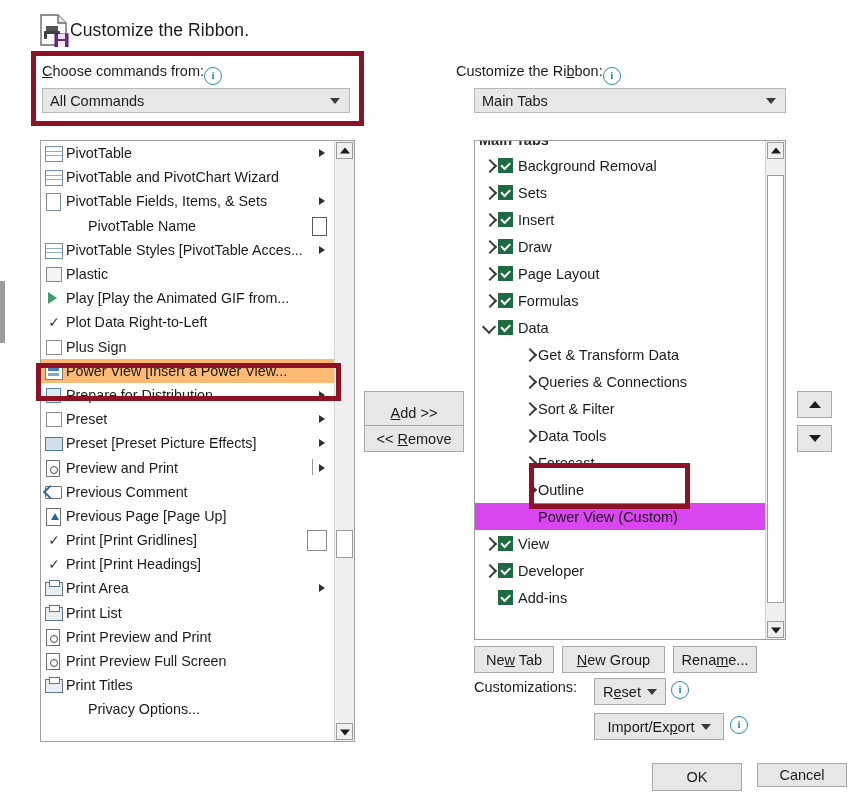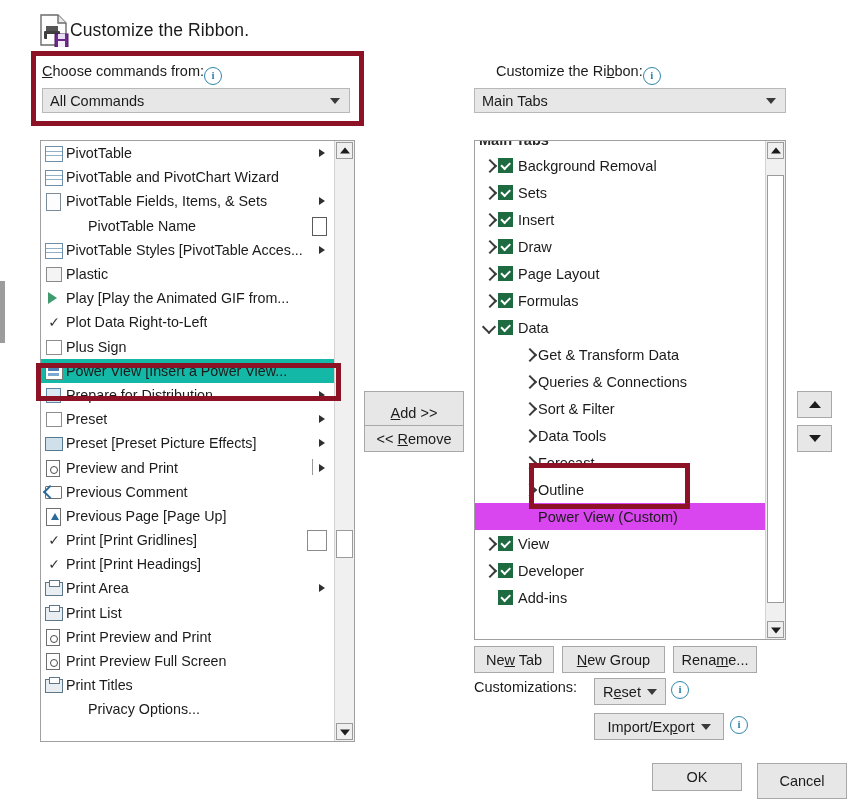--- a/index.html
+++ b/index.html
@@ -38,21 +38,21 @@
   #combo-commands{left:42px;top:88px;width:308px;height:25px;background:#e7e7e7;border:1px solid #b8b8b8;
       box-sizing:border-box;display:flex;align-items:center;}
   #combo-commands .cval{padding-left:7px;font-size:14.5px;flex:1;}
   .caret{width:0;height:0;border-left:5px solid transparent;border-right:5px solid transparent;
       border-top:6px solid #3a3a3a;margin-right:9px;}
 
   
   #list-left{left:40px;top:140px;width:315px;height:602px;border:1px solid #a0a0a0;background:#fff;
       box-sizing:border-box;overflow:hidden;}
   .lrow{height:24.2px;display:flex;align-items:center;padding-left:3px;position:relative;font-size:14.3px;white-space:nowrap;}
-  .lrow.sel{background:#14b8a6;align-items:center;}
+  .lrow.sel{background:#fdba74;align-items:center;}
   .lrow .ico{width:20px;height:18px;flex:0 0 auto;margin-right:2px;position:relative;}
   .lrow .txt{overflow:hidden;text-overflow:clip;}
   .lrow .sub{position:absolute;right:10px;top:50%;transform:translateY(-50%);
       width:0;height:0;border-top:4.5px solid transparent;border-bottom:4.5px solid transparent;border-left:6px solid #2f2f2f;}
   .lrow .subbar{position:absolute;right:22px;top:4px;width:1px;height:16px;background:#9a9a9a;}
   .lrow.indent .txt{margin-left:22px;}
   .check-g{color:#333;font-size:14px;width:20px;text-align:center;margin-right:2px;flex:0 0 auto;}
   .ibeam{position:absolute;right:8px;top:3px;width:13px;height:17px;border:1px solid #5a5a5a;}
   .whitebox{position:absolute;right:8px;top:2px;width:18px;height:19px;border:1px solid #8a8a8a;background:#fff;}
 
@@ -94,21 +94,21 @@
   .btn{background:#e7e7e7;border:1px solid #a8a8a8;box-sizing:border-box;display:flex;align-items:center;
       justify-content:center;font-size:14.5px;color:#1b1b1b;font-family:"Liberation Sans",sans-serif;}
   #btn-add{left:364px;top:391px;width:100px;height:43px;}
   #btn-remove{left:364px;top:425px;width:100px;height:27px;}
   #btn-up{left:797px;top:391px;width:35px;height:27px;}
   #btn-down{left:797px;top:425px;width:35px;height:27px;}
   .tri-up{width:0;height:0;border-left:6px solid transparent;border-right:6px solid transparent;border-bottom:7px solid #1c1c1c;}
   .tri-dn{width:0;height:0;border-left:6px solid transparent;border-right:6px solid transparent;border-top:7px solid #1c1c1c;}
 
   
-  #lbl-customize{left:496px;top:63px;font-size:14.5px;}
+  #lbl-customize{left:456px;top:63px;font-size:14.5px;}
   #combo-tabs{left:474px;top:88px;width:312px;height:25px;background:#e7e7e7;border:1px solid #b8b8b8;
       box-sizing:border-box;display:flex;align-items:center;}
   #combo-tabs .cval{padding-left:7px;font-size:14.5px;flex:1;}
 
   #tree-right{left:474px;top:140px;width:312px;height:500px;border:1px solid #a0a0a0;background:#fff;
       box-sizing:border-box;overflow:hidden;}
   #tree-header{position:absolute;left:4px;top:-9px;font-size:14.5px;font-weight:bold;color:#2a2a2a;}
   #tree-inner{position:absolute;left:0;top:11px;right:19px;}
   .trow{height:27px;display:flex;align-items:center;font-size:14.5px;white-space:nowrap;padding-left:6px;}
   .trow.sel{background:#d946ef;}
@@ -126,21 +126,21 @@
   #btn-newtab{left:474px;top:646px;width:80px;height:27px;}
   #btn-newgroup{left:562px;top:646px;width:103px;height:27px;}
   #btn-rename{left:673px;top:646px;width:84px;height:27px;}
   #lbl-custom{left:474px;top:679px;font-size:14.5px;}
   #btn-reset{left:594px;top:678px;width:72px;height:27px;gap:6px;}
   #info-reset{left:671px;top:681px;}
   #btn-import{left:594px;top:713px;width:130px;height:27px;gap:6px;}
   #info-import{left:730px;top:716px;}
 
   #btn-ok{left:652px;top:763px;width:90px;height:28px;}
-  #btn-cancel{left:757px;top:763px;width:90px;height:36px;}
+  #btn-cancel{left:757px;top:763px;width:90px;height:24px;}
 
   u.acc{text-decoration:underline;}
 </style>
 </head>
 <body>
 
 <div class="abs" id="edge-bar"></div>
 
 <div class="abs" id="title-row">
   <span id="title-icon">

